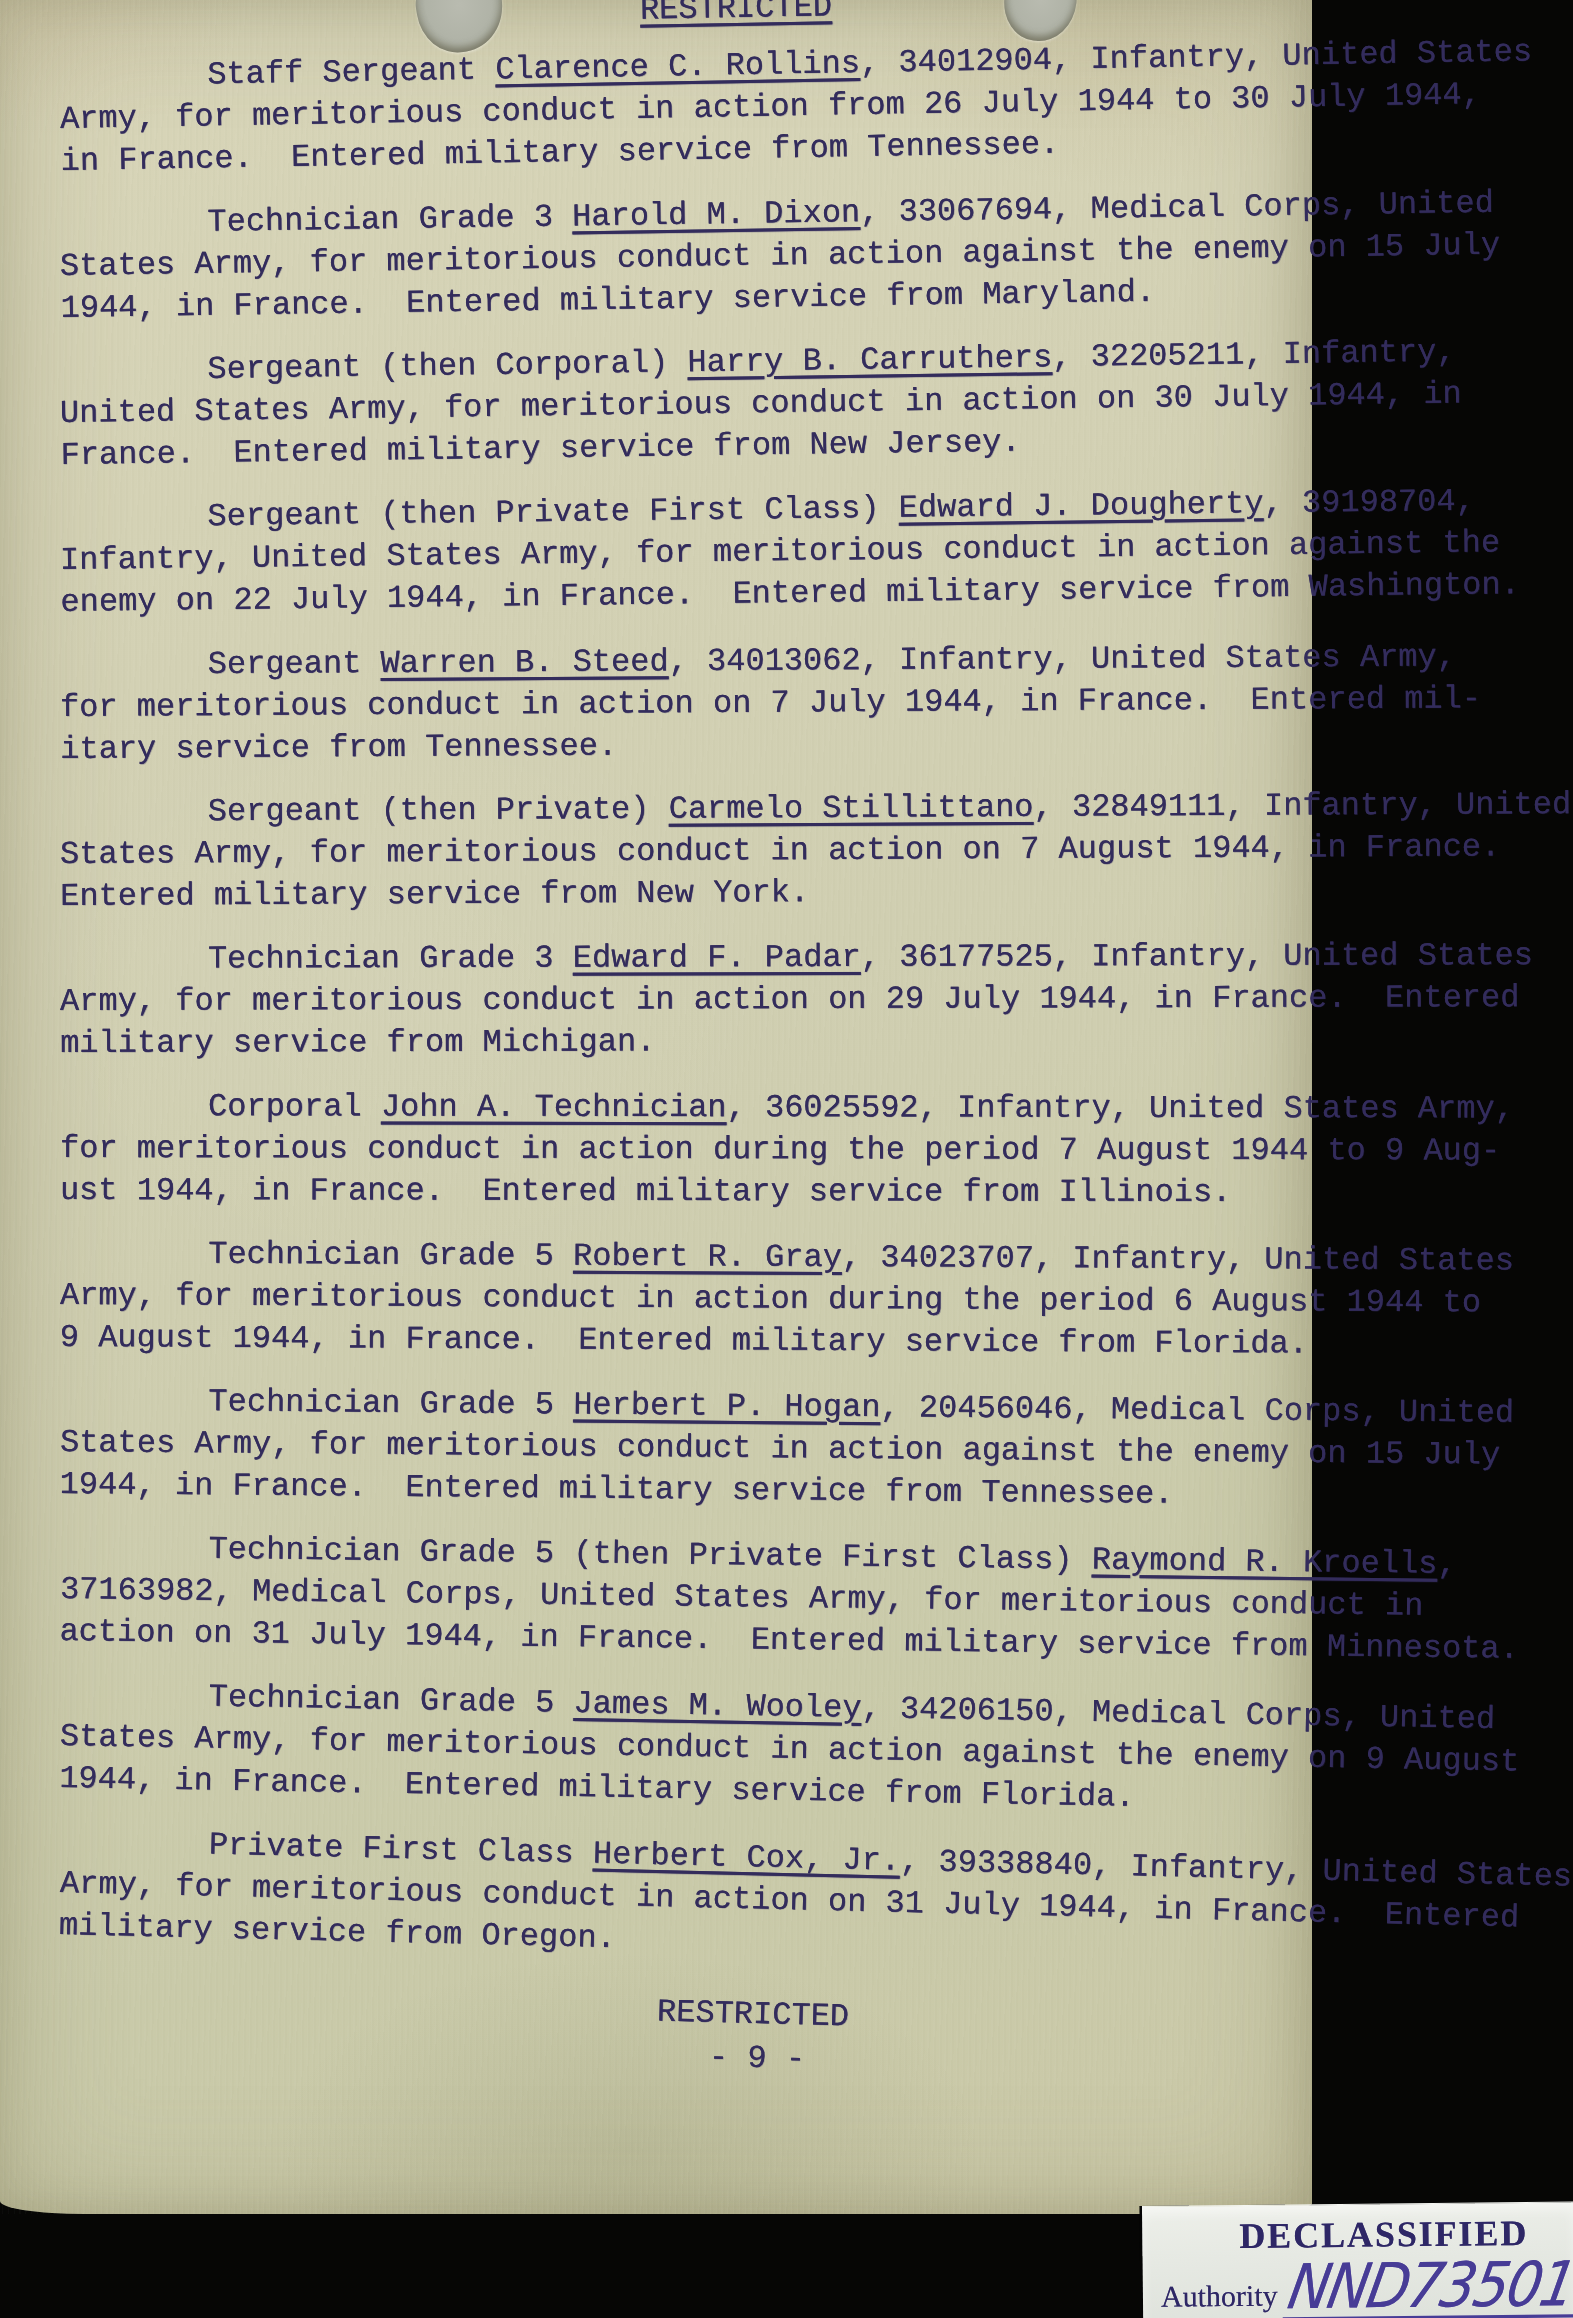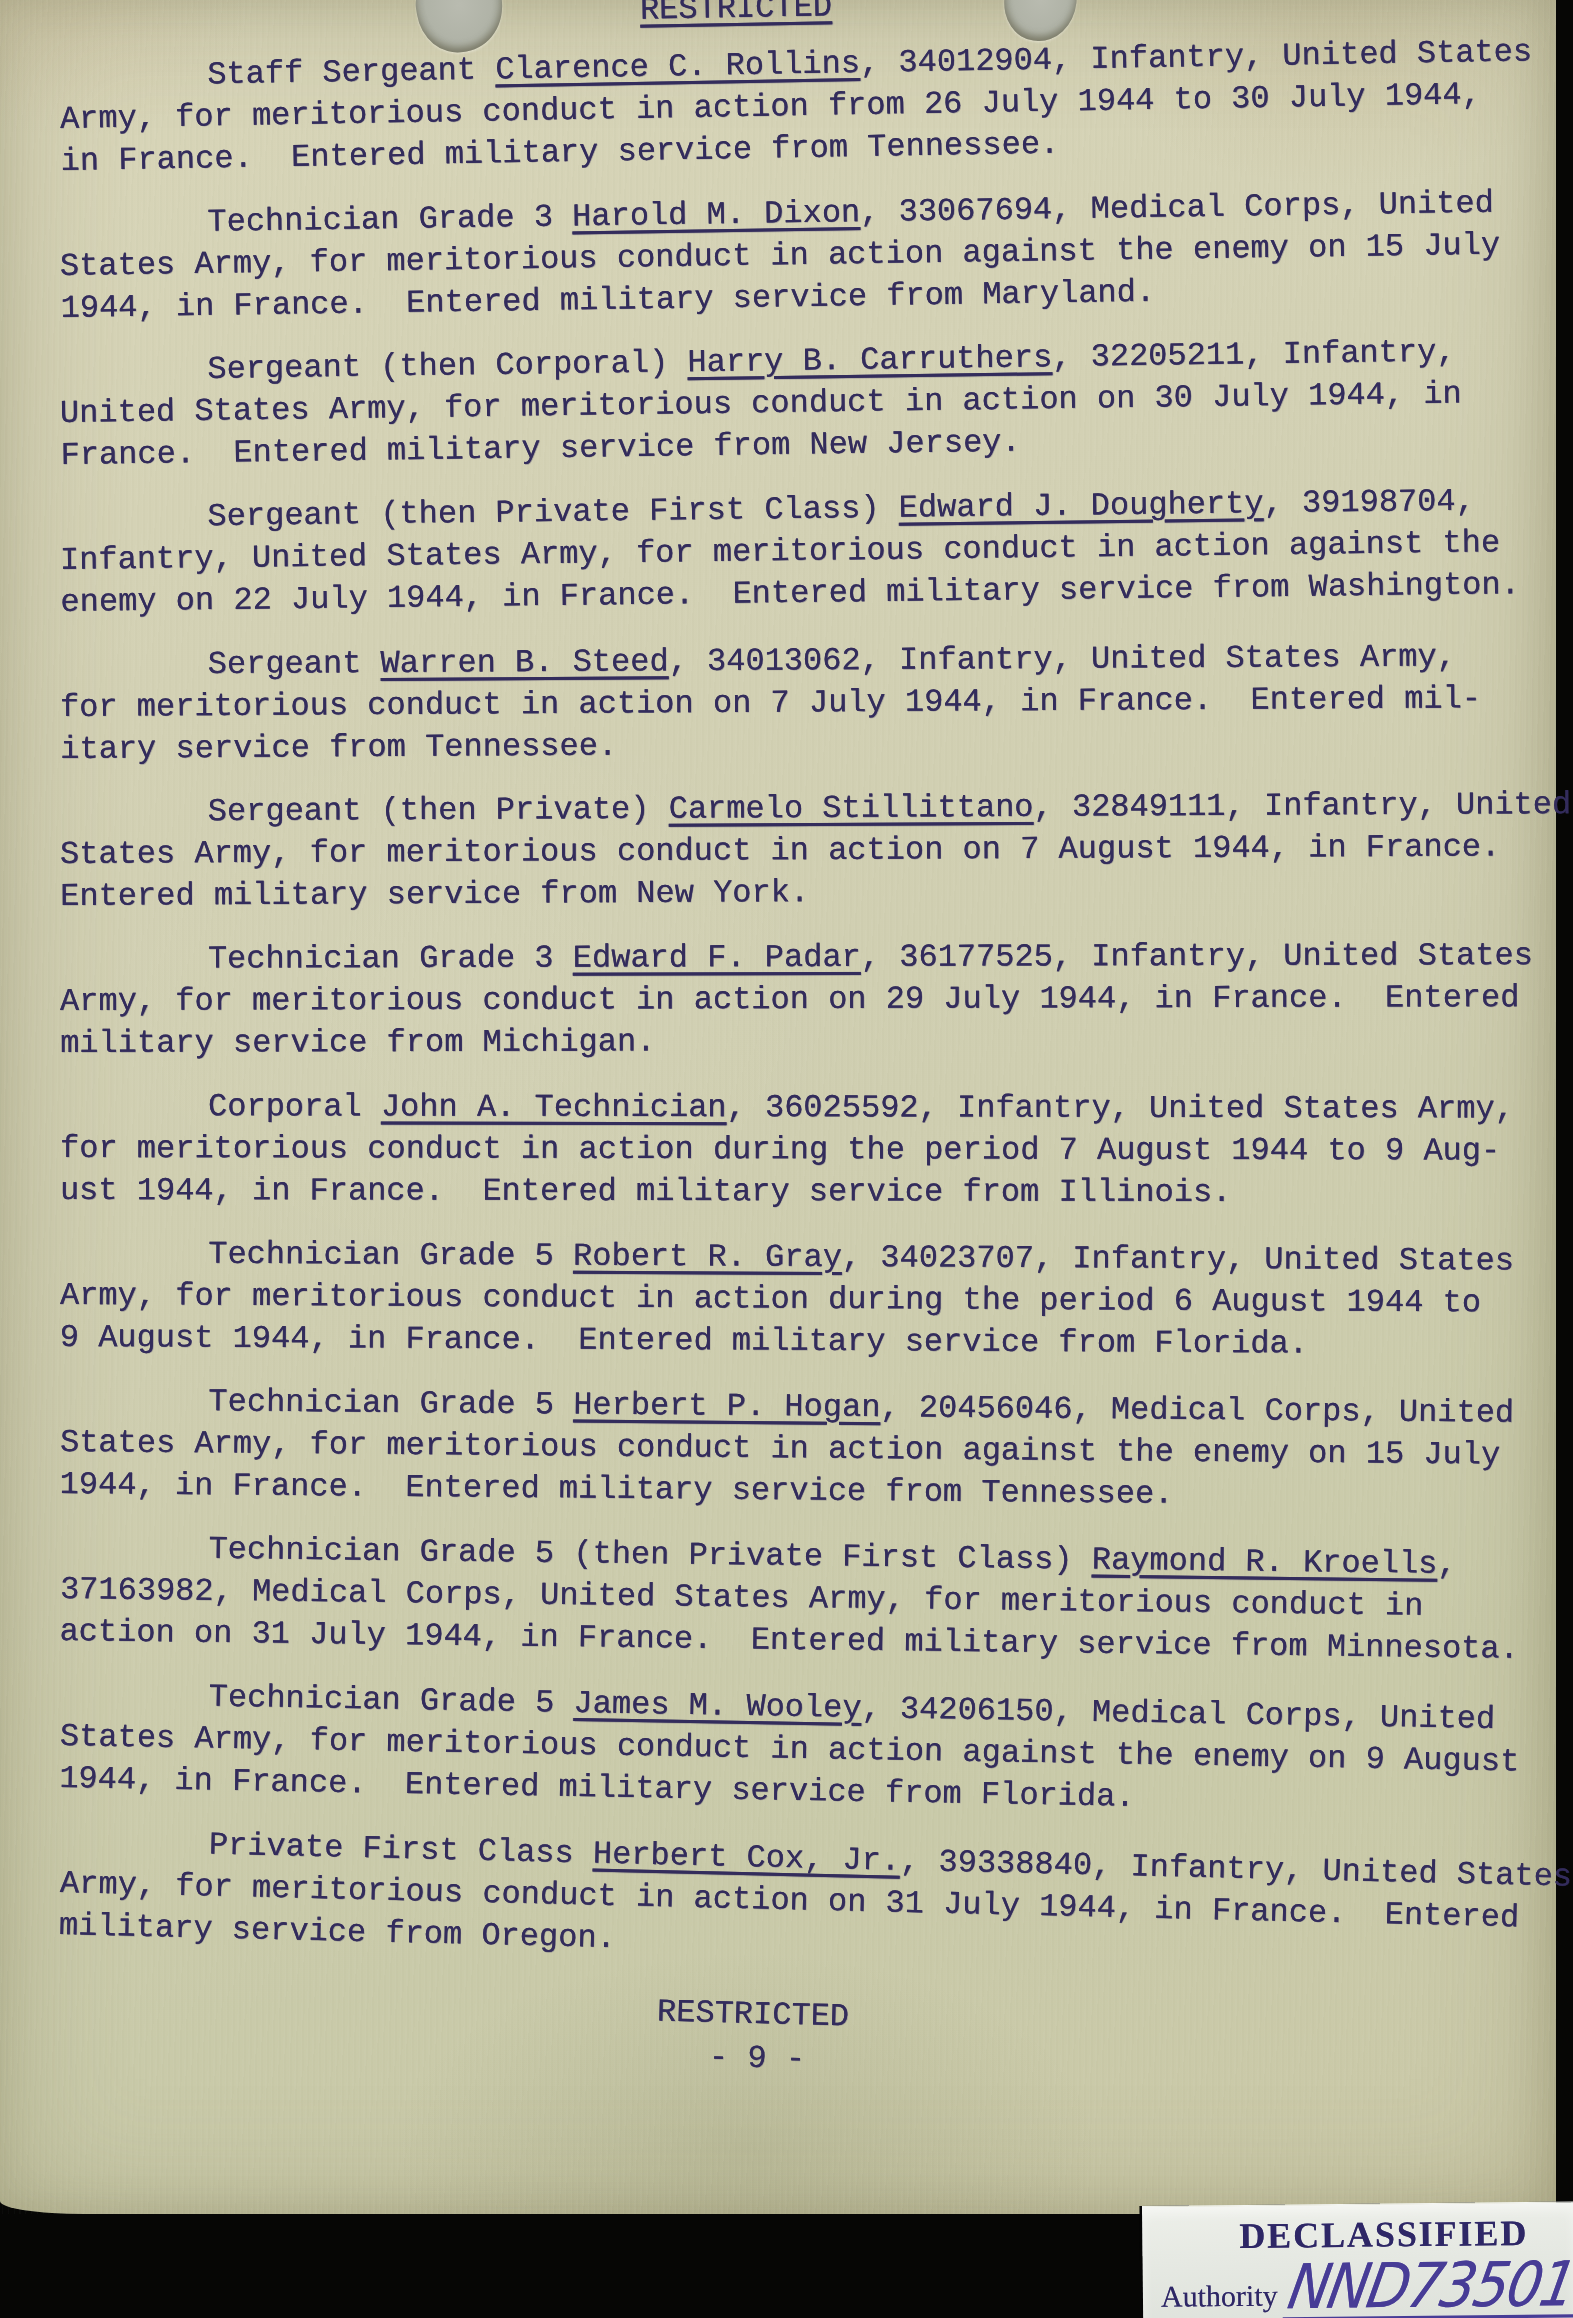--- a/index.html
+++ b/index.html
@@ -8,21 +8,21 @@
     position: relative;
     overflow: hidden;
     background: #060605;
     font-family: "Liberation Mono", "DejaVu Sans Mono", monospace;
   }
 
   
   .paper {
     position: absolute;
     left: 0; top: 0;
-    width: 1556px; height: 2214px;
+    width: 1312px; height: 2214px;
     background:
       radial-gradient(ellipse 361px 206px at 86% 2%, rgba(152,122,70,0.10), transparent 70%),
       radial-gradient(ellipse 271px 168px at 4% 1%, rgba(150,104,60,0.07), transparent 70%),
       radial-gradient(ellipse 490px 271px at 48% 97%, rgba(88,94,58,0.13), transparent 72%),
       radial-gradient(ellipse 580px 451px at 30% 45%, rgba(255,255,250,0.05), transparent 70%),
       linear-gradient(163deg, #d8d5b8 0%, #d3d1b4 28%, #cfceb0 52%, #c9caa9 78%, #cbc9a8 100%);
     box-shadow: inset 0 0 122px rgba(108,103,66,0.30), inset -9px 0 39px rgba(100,95,62,0.18);
     border-bottom-left-radius: 84px 13px;
     border-bottom-right-radius: 155px 10.3px;
   }

